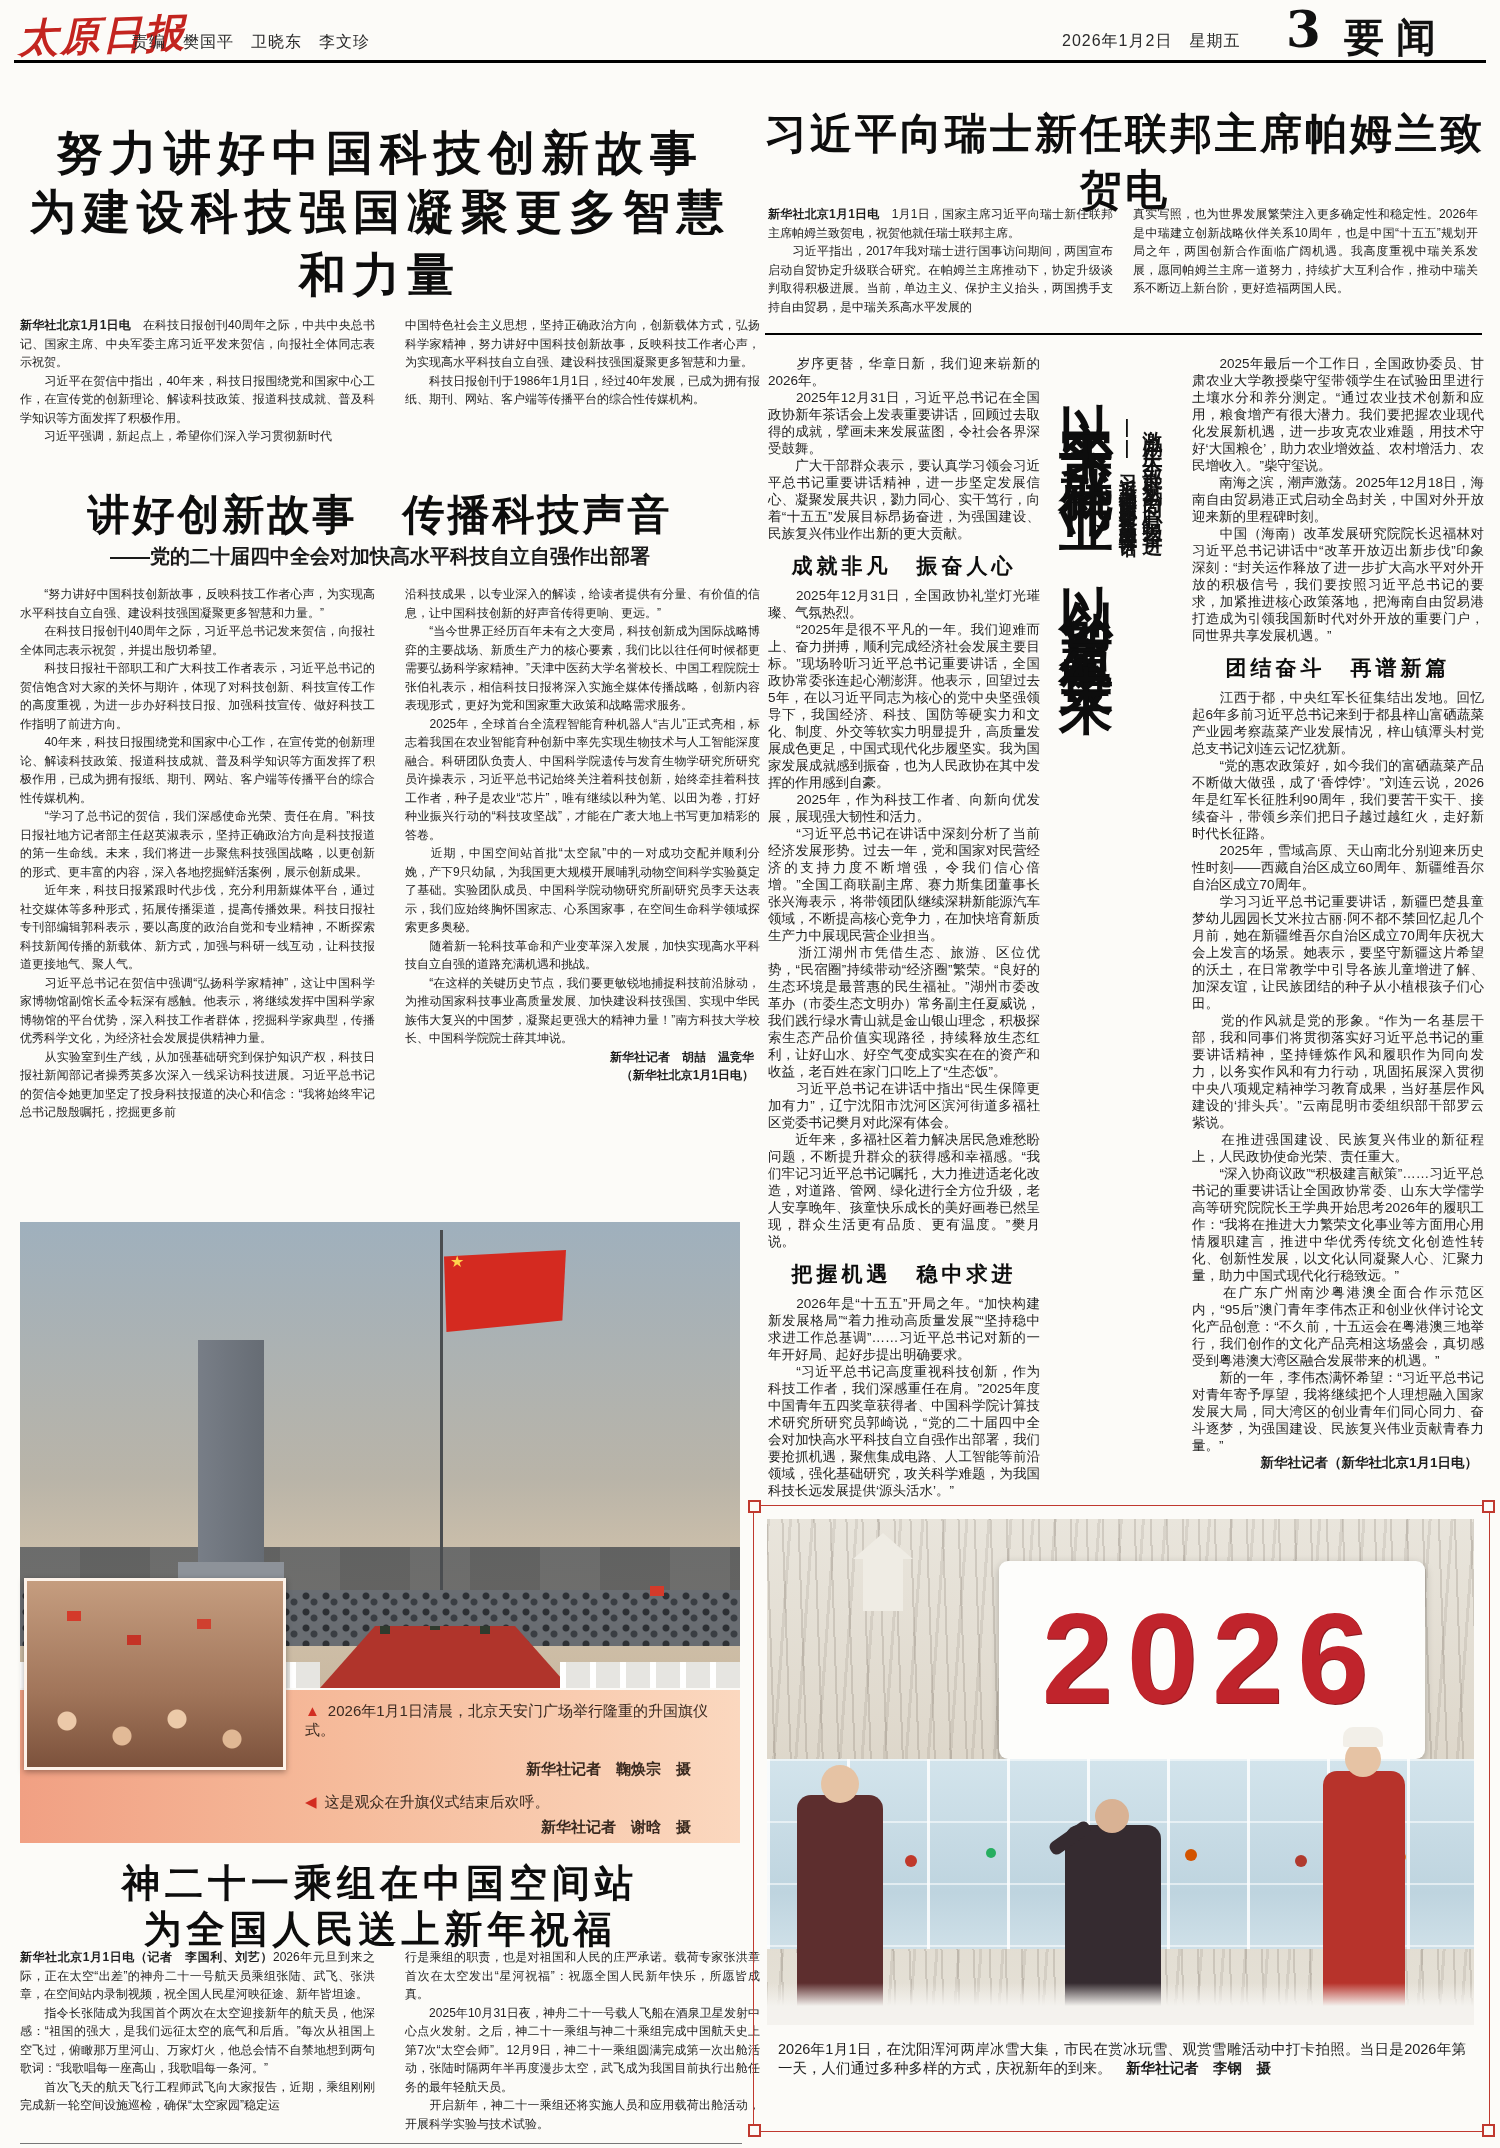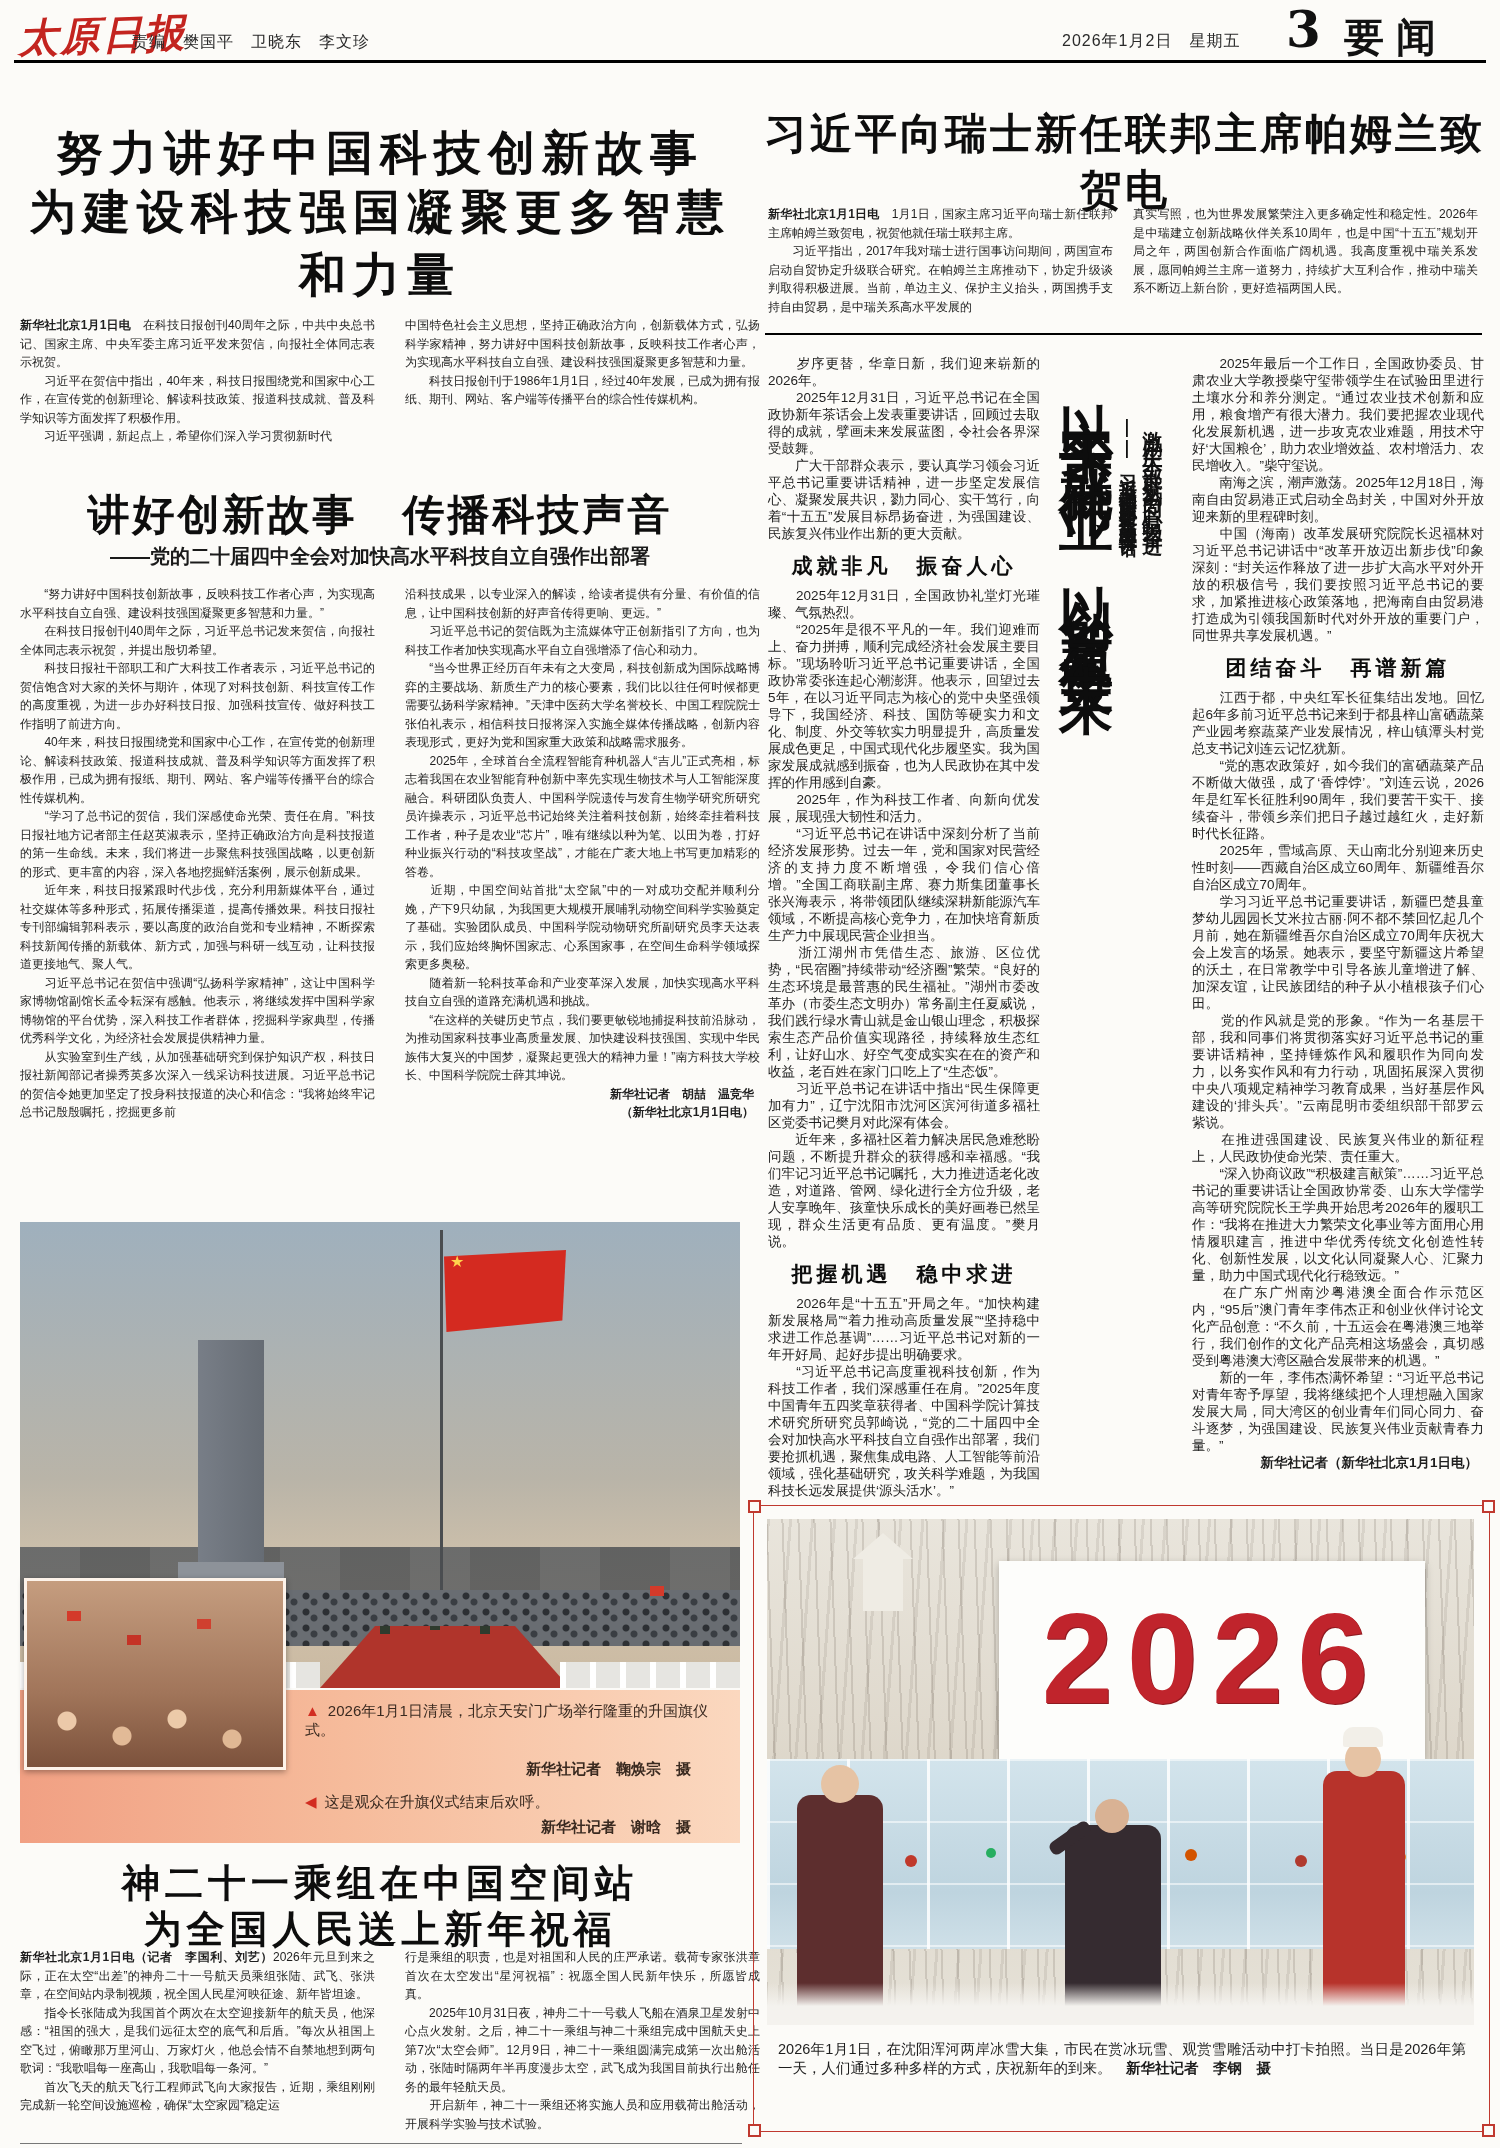--- a/index.html
+++ b/index.html
@@ -129,21 +129,20 @@
       <p class="para">　　科技日报社干部职工和广大科技工作者表示，习近平总书记的贺信饱含对大家的关怀与期许，体现了对科技创新、科技宣传工作的高度重视，为进一步办好科技日报、加强科技宣传、做好科技工作指明了前进方向。</p>
       <p class="para">　　40年来，科技日报围绕党和国家中心工作，在宣传党的创新理论、解读科技政策、报道科技成就、普及科学知识等方面发挥了积极作用，已成为拥有报纸、期刊、网站、客户端等传播平台的综合性传媒机构。</p>
       <p class="para">　　“学习了总书记的贺信，我们深感使命光荣、责任在肩。”科技日报社地方记者部主任赵英淑表示，坚持正确政治方向是科技报道的第一生命线。未来，我们将进一步聚焦科技强国战略，以更创新的形式、更丰富的内容，深入各地挖掘鲜活案例，展示创新成果。</p>
       <p class="para">　　近年来，科技日报紧跟时代步伐，充分利用新媒体平台，通过社交媒体等多种形式，拓展传播渠道，提高传播效果。科技日报社专刊部编辑郭科表示，要以高度的政治自觉和专业精神，不断探索科技新闻传播的新载体、新方式，加强与科研一线互动，让科技报道更接地气、聚人气。</p>
       <p class="para">　　习近平总书记在贺信中强调“弘扬科学家精神”，这让中国科学家博物馆副馆长孟令耘深有感触。他表示，将继续发挥中国科学家博物馆的平台优势，深入科技工作者群体，挖掘科学家典型，传播优秀科学文化，为经济社会发展提供精神力量。</p>
       <p class="para">　　从实验室到生产线，从加强基础研究到保护知识产权，科技日报社新闻部记者操秀英多次深入一线采访科技进展。习近平总书记的贺信令她更加坚定了投身科技报道的决心和信念：“我将始终牢记总书记殷殷嘱托，挖掘更多前</p>
     </div>
   <div class="abs body-col" style="left:405px;top:585px;width:355px;">
     <div>
         <p class="para">沿科技成果，以专业深入的解读，给读者提供有分量、有价值的信息，让中国科技创新的好声音传得更响、更远。”</p>
-        <p class="para">　　习近平总书记的贺信既为主流媒体守正创新指引了方向，也为科技工作者加快实现高水平自立自强增添了信心和动力。</p>
         <p class="para">　　“当今世界正经历百年未有之大变局，科技创新成为国际战略博弈的主要战场、新质生产力的核心要素，我们比以往任何时候都更需要弘扬科学家精神。”天津中医药大学名誉校长、中国工程院院士张伯礼表示，相信科技日报将深入实施全媒体传播战略，创新内容表现形式，更好为党和国家重大政策和战略需求服务。</p>
         <p class="para">　　2025年，全球首台全流程智能育种机器人“吉儿”正式亮相，标志着我国在农业智能育种创新中率先实现生物技术与人工智能深度融合。科研团队负责人、中国科学院遗传与发育生物学研究所研究员许操表示，习近平总书记始终关注着科技创新，始终牵挂着科技工作者，种子是农业“芯片”，唯有继续以种为笔、以田为卷，打好种业振兴行动的“科技攻坚战”，才能在广袤大地上书写更加精彩的答卷。</p>
         <p class="para">　　近期，中国空间站首批“太空鼠”中的一对成功交配并顺利分娩，产下9只幼鼠，为我国更大规模开展哺乳动物空间科学实验奠定了基础。实验团队成员、中国科学院动物研究所副研究员李天达表示，我们应始终胸怀国家志、心系国家事，在空间生命科学领域探索更多奥秘。</p>
         <p class="para">　　随着新一轮科技革命和产业变革深入发展，加快实现高水平科技自立自强的道路充满机遇和挑战。</p>
         <p class="para">　　“在这样的关键历史节点，我们要更敏锐地捕捉科技前沿脉动，为推动国家科技事业高质量发展、加快建设科技强国、实现中华民族伟大复兴的中国梦，凝聚起更强大的精神力量！”南方科技大学校长、中国科学院院士薛其坤说。</p>
       </div>
     <div class="byline">新华社记者　胡喆　温竞华</div>
     <div class="byline">（新华社北京1月1日电）</div>
   </div>
 
@@ -258,21 +257,21 @@
 
   <div class="abs frame" style="left:753px;top:1505px;width:735px;height:625px;">
     <span class="corner" style="left:-6px;top:-6px;"></span>
     <span class="corner" style="right:-6px;top:-6px;"></span>
     <span class="corner" style="left:-6px;bottom:-6px;"></span>
     <span class="corner" style="right:-6px;bottom:-6px;"></span>
   </div>
   <div class="abs photo2" style="left:767px;top:1519px;width:707px;height:506px;">
     <div class="pavilion" style="left:86px;top:14px;"></div>
     <div class="pavilion-body" style="left:96px;top:40px;width:40px;height:52px;"></div>
-    <div class="abs signboard" style="left:232px;top:42px;width:426px;height:198px;">
+    <div class="abs signboard" style="left:232px;top:42px;width:426px;height:198px;border-radius:9px;">
       <div class="sign-text">2026</div>
     </div>
     <div class="abs icewall" style="left:0;top:240px;width:707px;height:190px;">
       <div class="fruits" style="position:absolute;left:70px;top:92px;"></div>
     </div>
     <div class="person" style="left:30px;top:276px;width:86px;height:230px;background:#5d2e2e;">
       <span class="head" style="left:24px;top:-30px;width:38px;height:38px;"></span>
     </div>
     <div class="person" style="left:298px;top:306px;width:96px;height:200px;background:#352b30;">
       <span class="head" style="left:30px;top:-26px;width:34px;height:34px;background:#d9b294;"></span>

